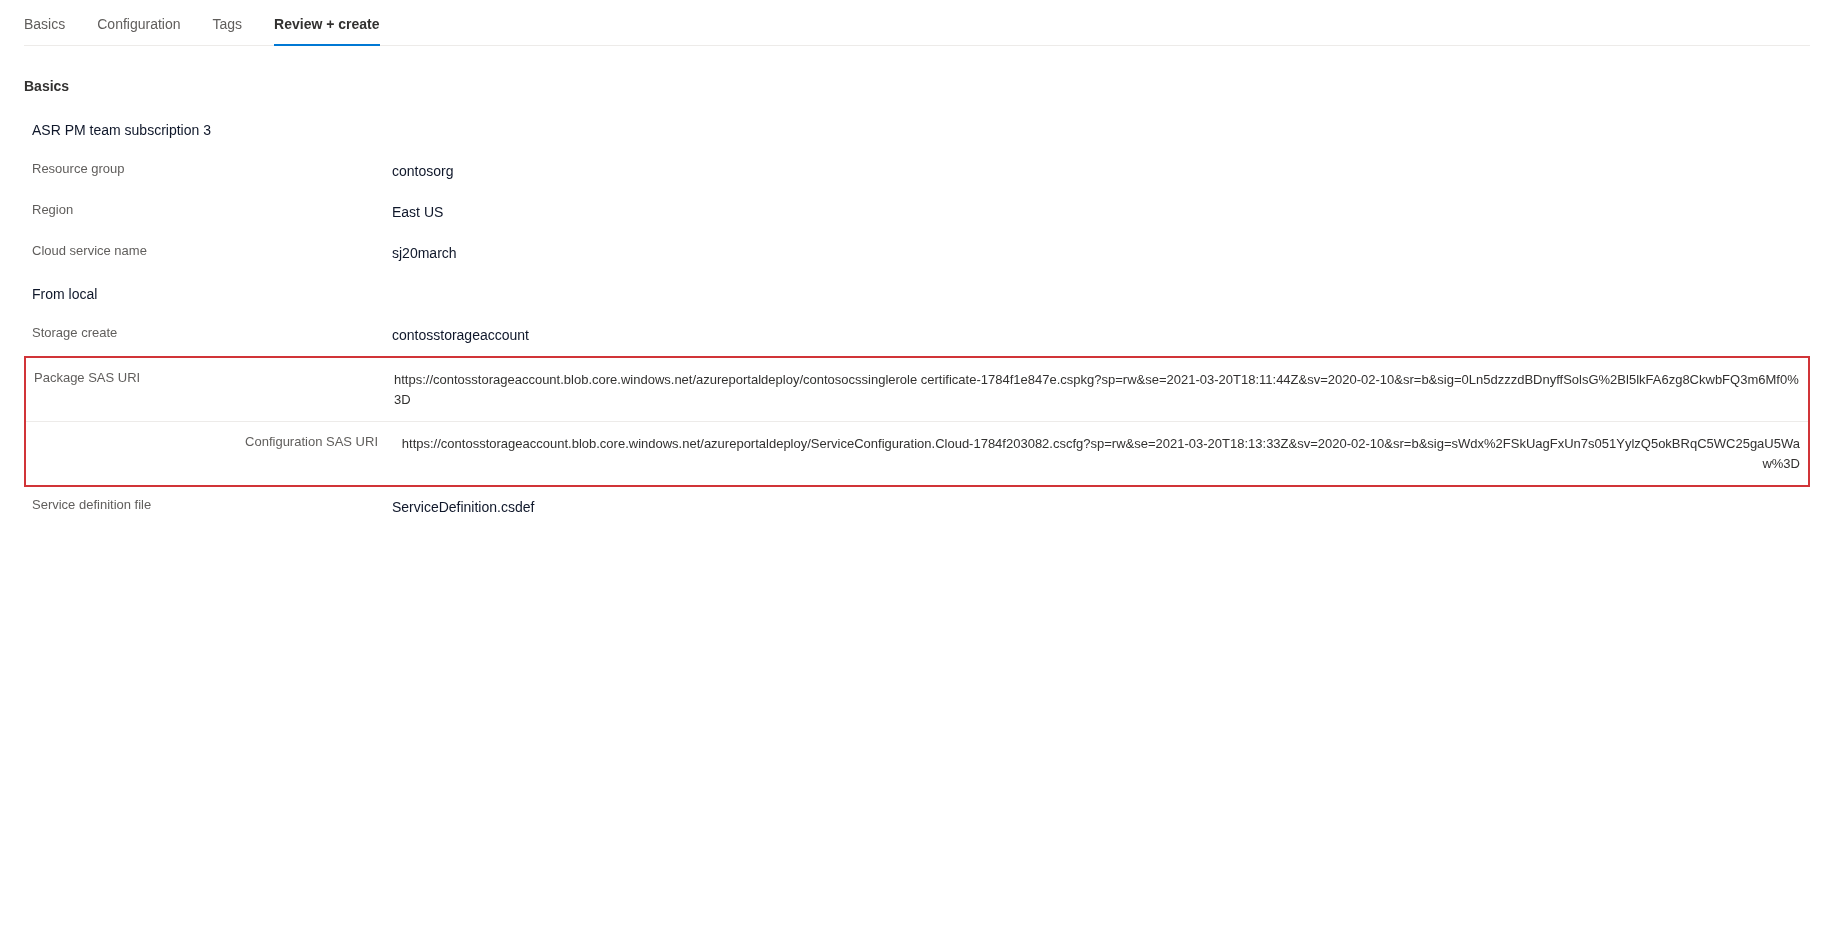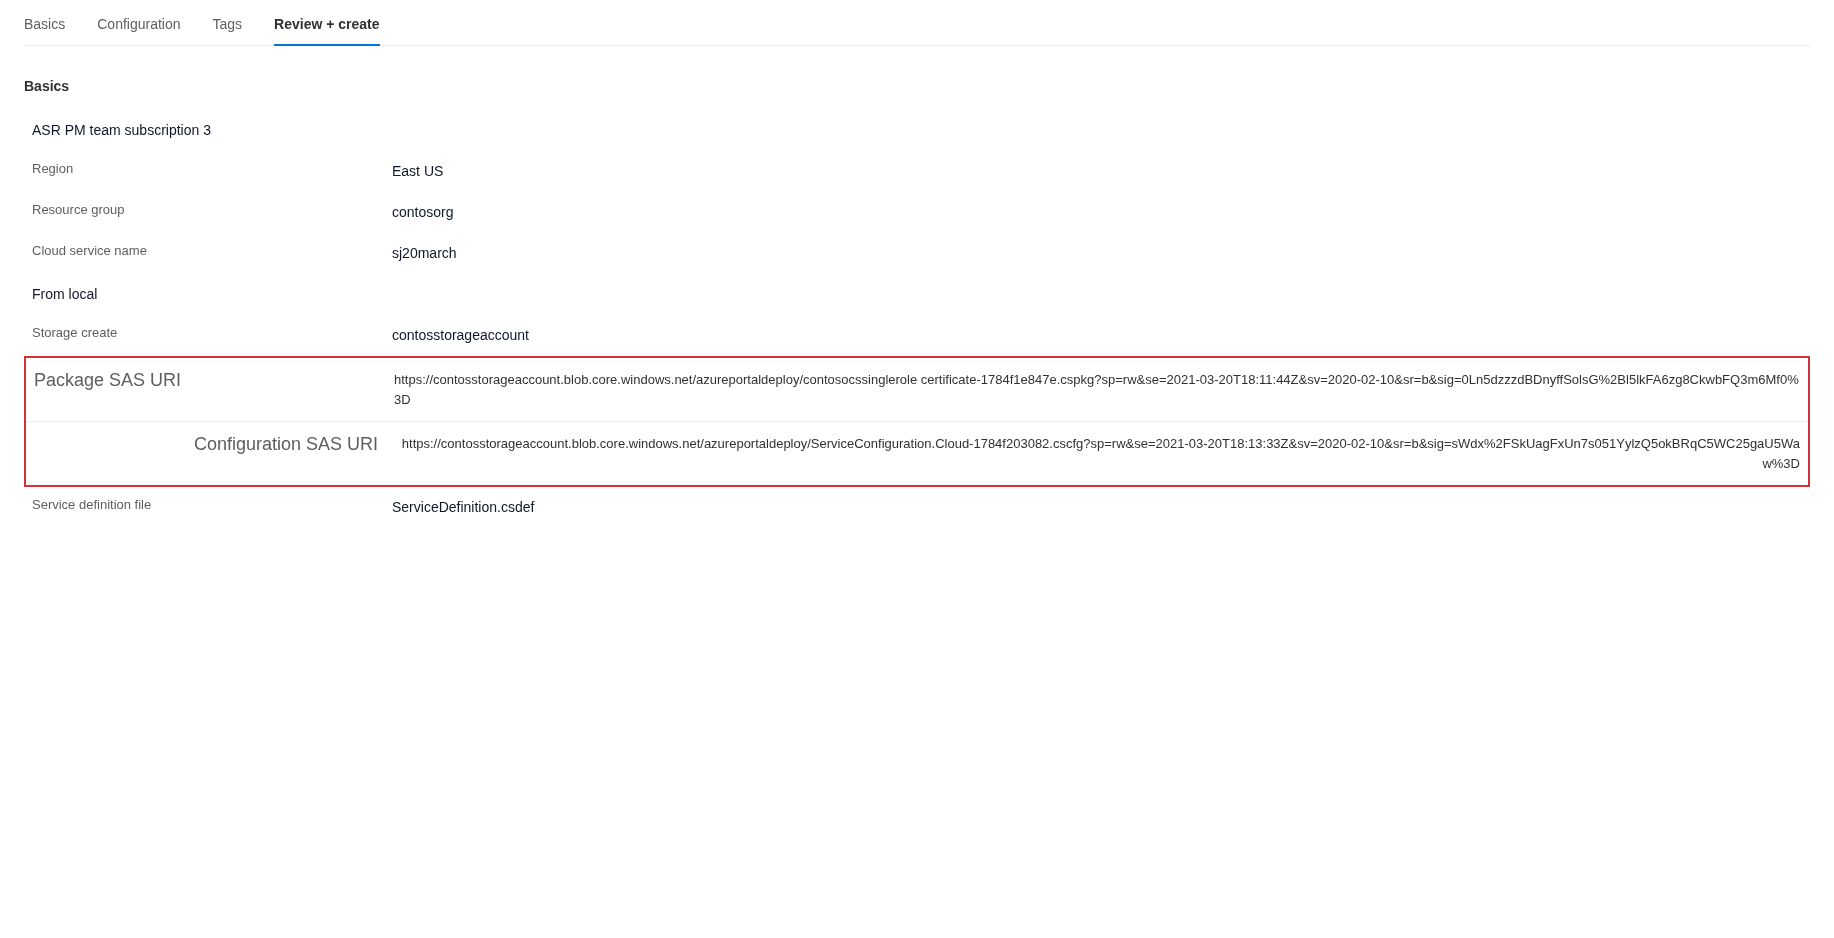--- a/index.html
+++ b/index.html
@@ -57,21 +57,21 @@
     }
     .bordered-row:last-child {
       border-bottom: none;
       text-align: right;
     }
     .bordered-row .label-cell {
       width: 360px;
       min-width: 360px;
       padding: 12px 8px;
       color: #605e5c;
-      font-size: 18px;
+      font-size: 13px;
     }
     .bordered-row .value-cell {
       flex: 1;
       padding: 12px 8px;
       color: #323130;
       font-size: 13px;
       word-break: break-all;
       line-height: 1.5;
     }
 
@@ -104,26 +104,26 @@
   <div class="tab-item active">Review + create</div>
 </nav>
 
 <div>
   <div class="section-title">Basics</div>
 
   <div class="plain-row">
     <div class="value-cell">ASR PM team subscription 3</div>
   </div>
   <div class="plain-row">
+    <div class="label-cell">Resource group</div>
+    <div class="value-cell">contosorg</div>
+  </div>
+  <div class="plain-row">
     <div class="label-cell">Region</div>
     <div class="value-cell">East US</div>
-  </div>
-  <div class="plain-row">
-    <div class="label-cell">Resource group</div>
-    <div class="value-cell">contosorg</div>
   </div>
   <div class="plain-row">
     <div class="label-cell">Cloud service name</div>
     <div class="value-cell">sj20march</div>
   </div>
   <div class="plain-row">
     <div class="value-cell">From local</div>
   </div>
   <div class="plain-row">
     <div class="label-cell">Storage create</div>

